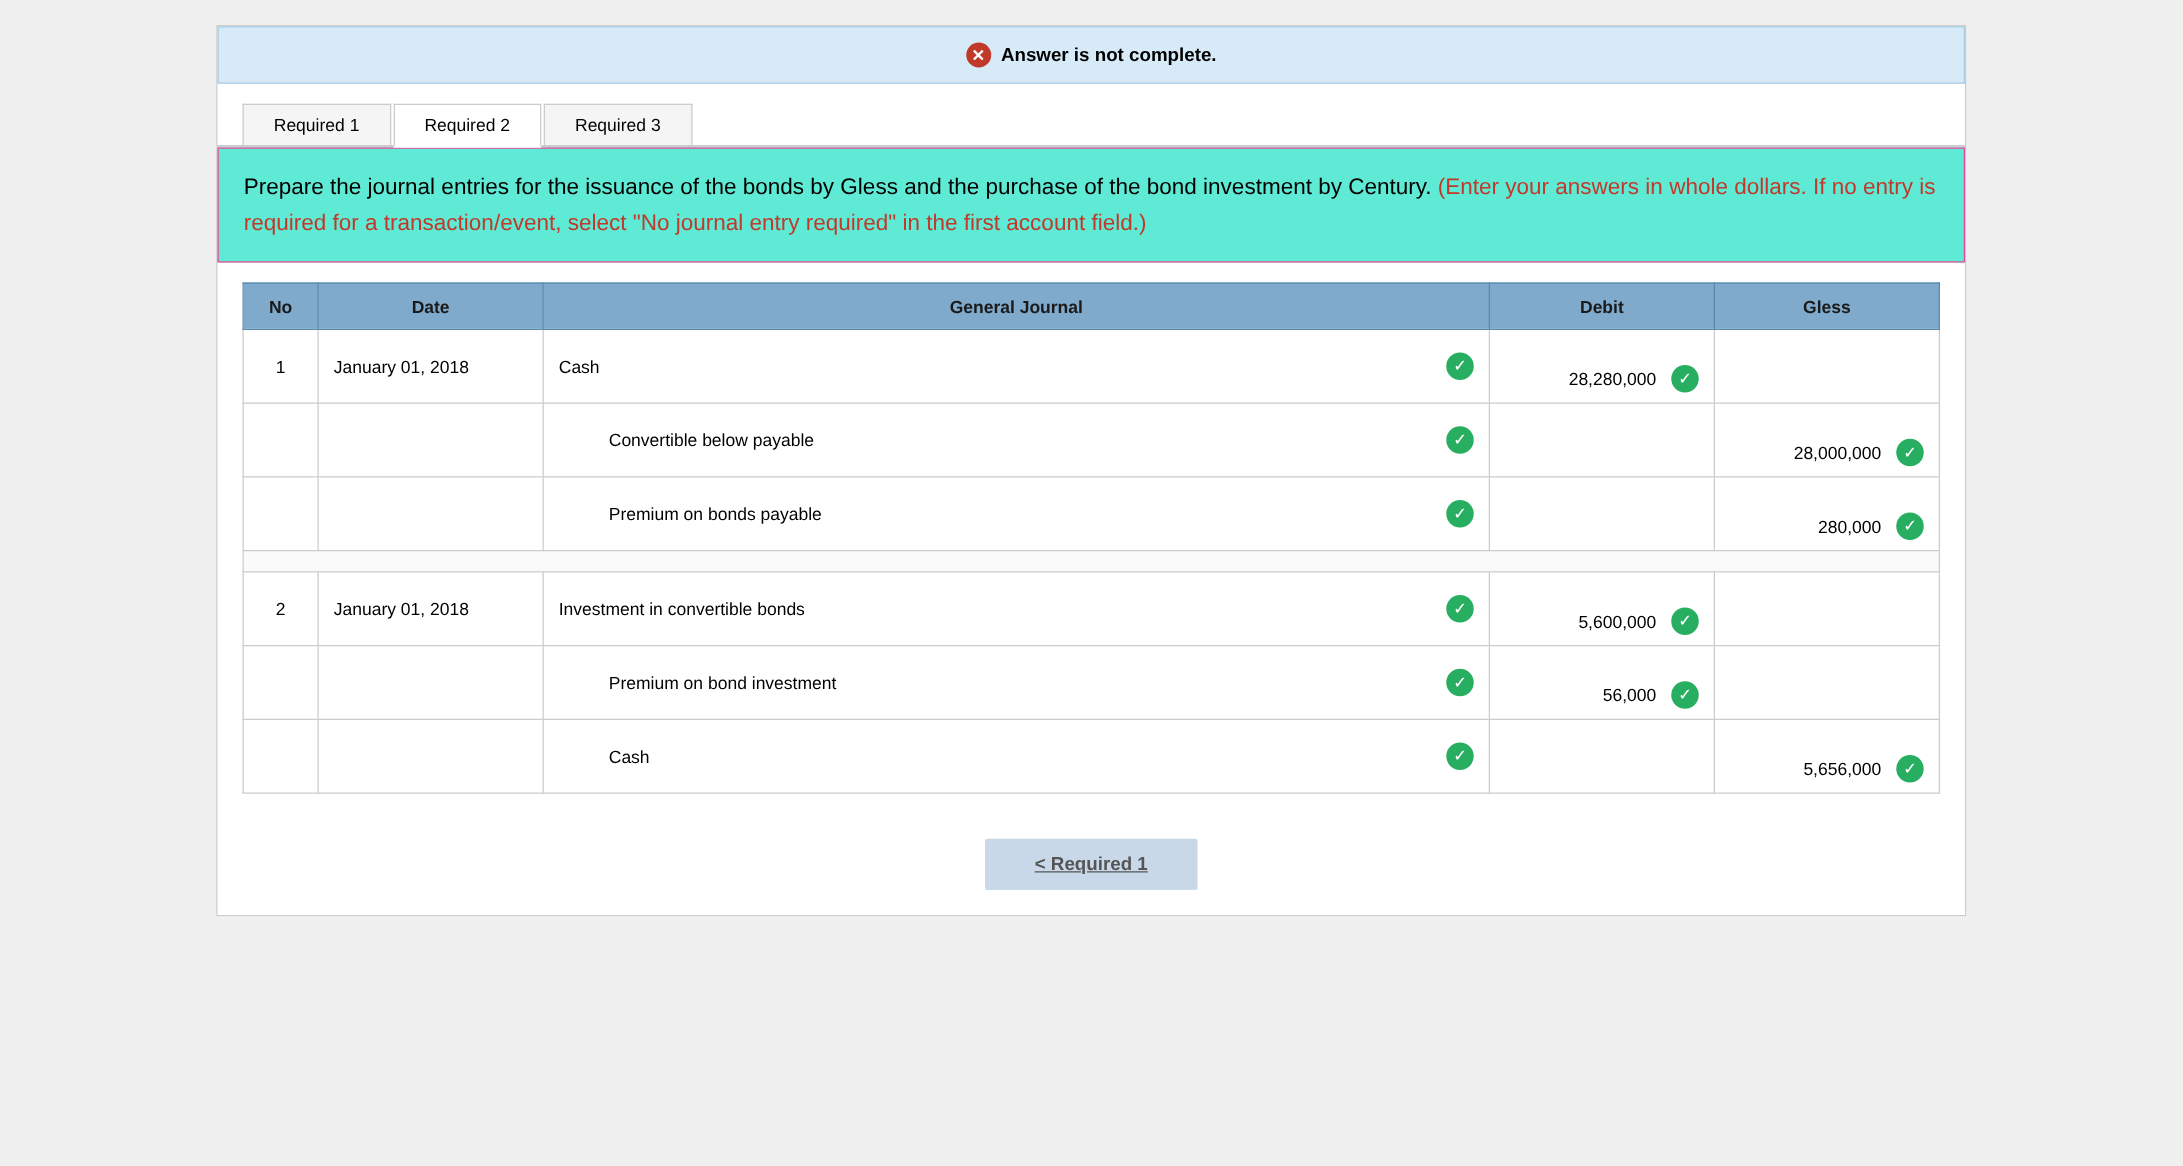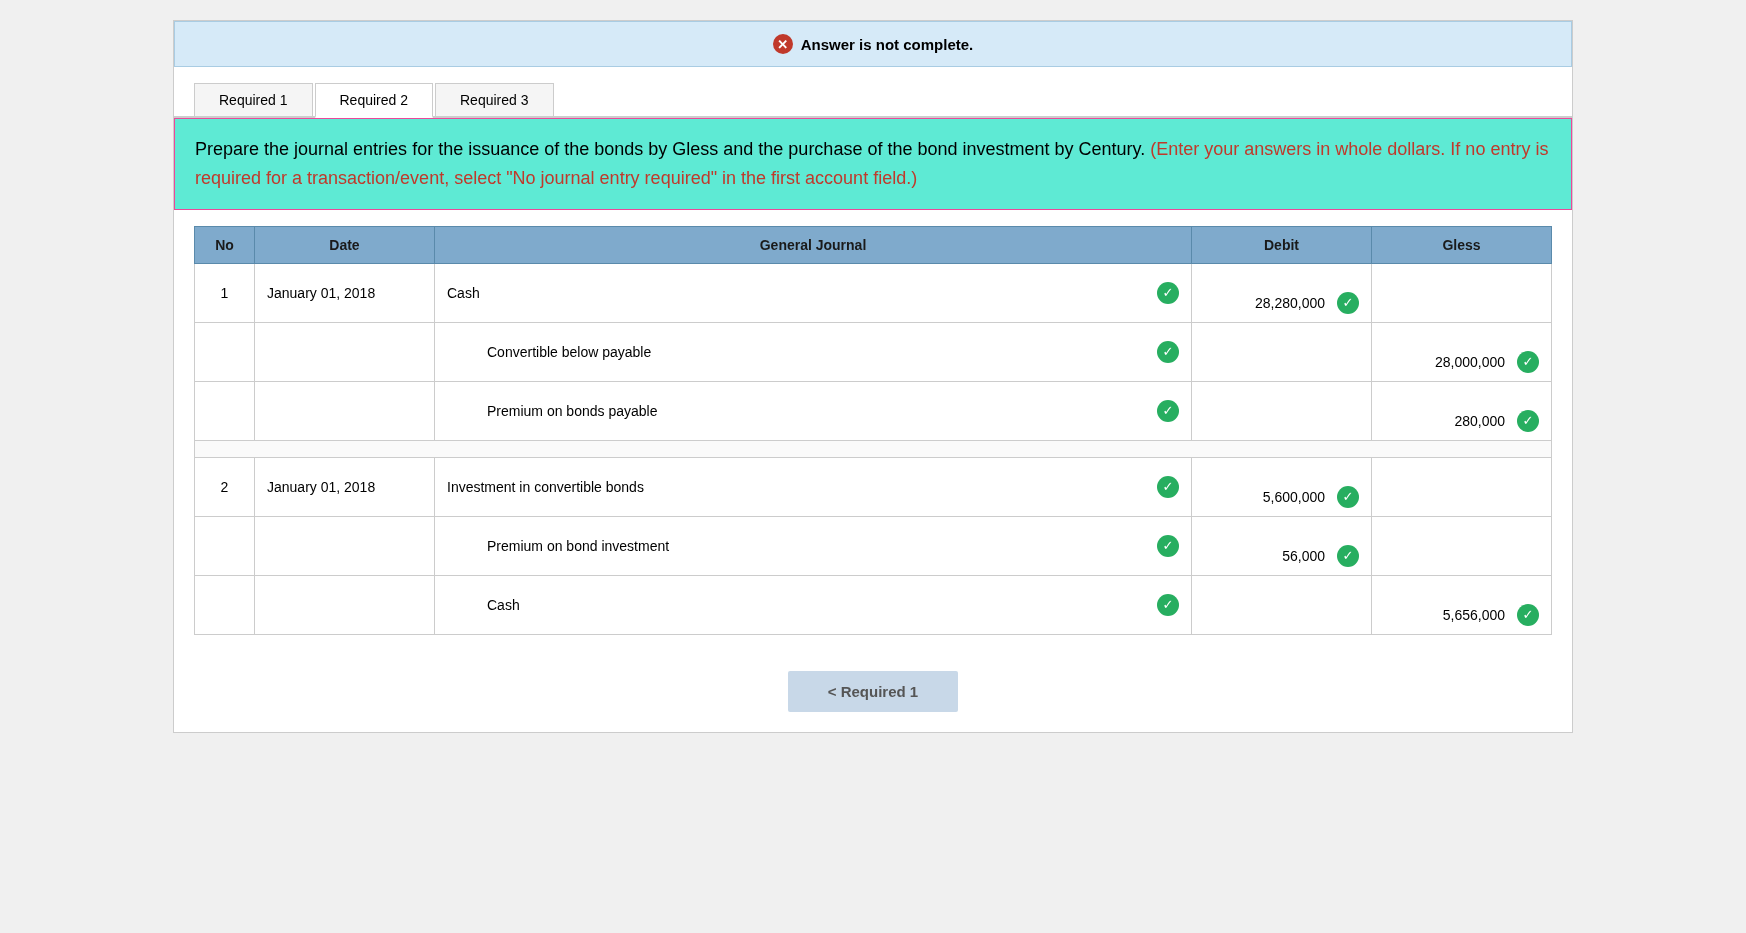--- a/index.html
+++ b/index.html
@@ -164,20 +164,21 @@
     }
     .btn-prev {
       background: #c8d8e8;
       color: #555;
       border: none;
       padding: 12px 40px;
       font-size: 15px;
       font-weight: bold;
       cursor: pointer;
       border-radius: 2px;
+      text-decoration: underline;
     }
     .btn-next {
       background: #2c6fa8;
       color: #fff;
       border: none;
       padding: 12px 40px;
       font-size: 15px;
       font-weight: bold;
       cursor: pointer;
       border-radius: 2px;

